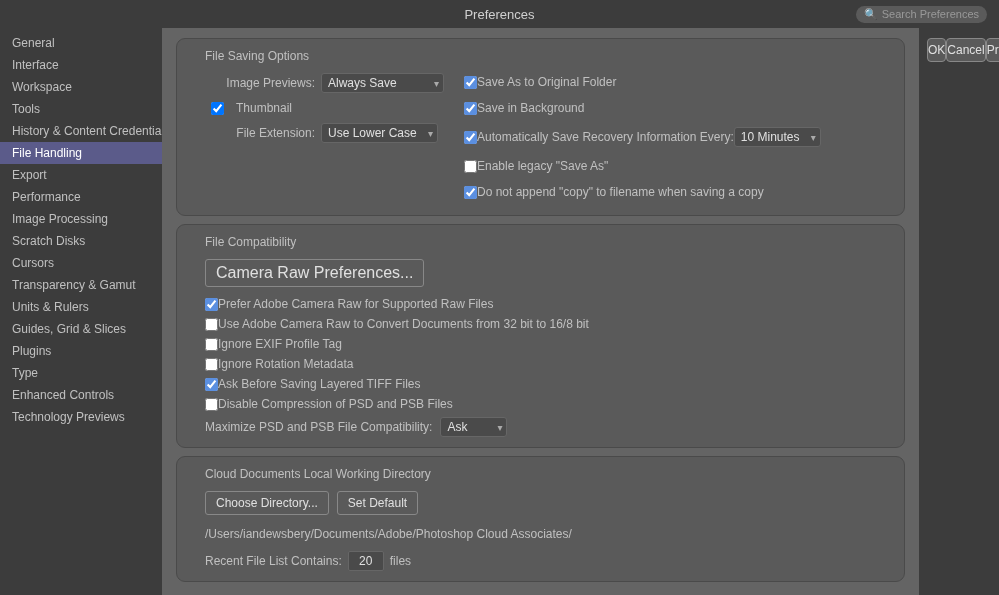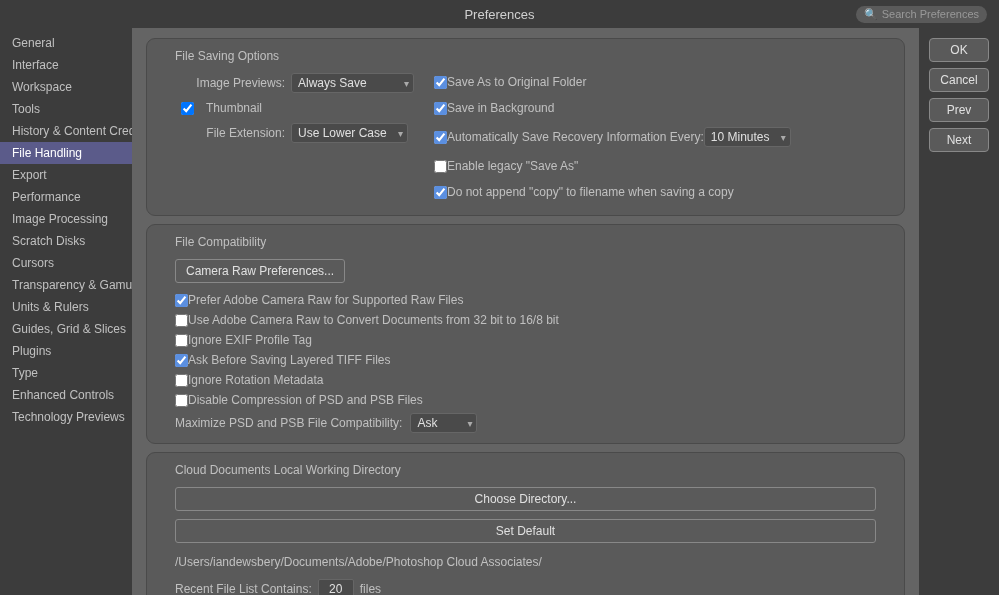--- a/index.html
+++ b/index.html
@@ -36,21 +36,21 @@
       color: #999;
       font-size: 11px;
       gap: 4px;
     }
     .main-content {
       display: flex;
       flex: 1;
       overflow: hidden;
     }
     .sidebar {
-      width: 132px;
+      width: 162px;
       background: #3c3c3c;
       flex-shrink: 0;
       overflow-y: auto;
       padding: 4px 0;
     }
     .sidebar-item {
       padding: 4px 12px;
       color: #c0c0c0;
       cursor: pointer;
       font-size: 12px;
@@ -64,24 +64,23 @@
       flex: 1;
       background: #646464;
       overflow-y: auto;
       padding: 10px 14px;
     }
     .action-buttons {
       width: 80px;
       background: #3c3c3c;
       flex-shrink: 0;
       display: flex;
-      flex-direction: column;
-      align-items: center;
+      flex-direction: row;
       padding: 10px 8px;
-      gap: 6px;
+      gap: 0;
     }
     .action-btn {
       width: 60px;
       height: 24px;
       background: #5a5a5a;
       border: 1px solid #888;
       border-radius: 4px;
       color: #e0e0e0;
       font-size: 12px;
       cursor: pointer;
@@ -159,21 +158,21 @@
       gap: 12px;
       margin-left: 6px;
       color: #c0c0c0;
       font-size: 12px;
     }
     .compat-btn {
       background: #5a5a5a;
       border: 1px solid #888;
       border-radius: 3px;
       color: #e0e0e0;
-      font-size: 12px;
+      font-size: 16px;
       padding: 4px 10px;
       cursor: pointer;
       margin-bottom: 10px;
     }
     .dir-btn {
       background: #5a5a5a;
       border: 1px solid #888;
       border-radius: 3px;
       color: #e0e0e0;
       font-size: 12px;
@@ -209,21 +208,20 @@
       align-items: center;
       gap: 8px;
       color: #c0c0c0;
       font-size: 12px;
       margin-top: 4px;
     }
     .buttons-row {
       display: flex;
       gap: 8px;
       margin-bottom: 8px;
-      flex-direction: column;
     }
   </style>
 </head>
 <body>
 
 <div class="title-bar">
   <span>Preferences</span>
   <div class="search-area">
     <span>🔍</span>
     <span>Search Preferences</span>
@@ -331,26 +329,26 @@
           </div>
           <div class="checkbox-row">
             <input type="checkbox" style="">
             <span>Use Adobe Camera Raw to Convert Documents from 32 bit to 16/8 bit</span>
           </div>
           <div class="checkbox-row">
             <input type="checkbox" style="">
             <span>Ignore EXIF Profile Tag</span>
           </div>
           <div class="checkbox-row">
+            <input type="checkbox" style="">
+            <span>Ignore Rotation Metadata</span>
+          </div>
+          <div class="checkbox-row">
             <input type="checkbox" checked="" style="">
             <span>Ask Before Saving Layered TIFF Files</span>
-          </div>
-          <div class="checkbox-row">
-            <input type="checkbox" style="">
-            <span>Ignore Rotation Metadata</span>
           </div>
           <div class="checkbox-row">
             <input type="checkbox" style="">
             <span>Disable Compression of PSD and PSB Files</span>
           </div>
         </div>
       <div class="maximize-row">
         <span>Maximize PSD and PSB File Compatibility:</span>
         <div class="select-wrapper">
           <select class="form-select">

